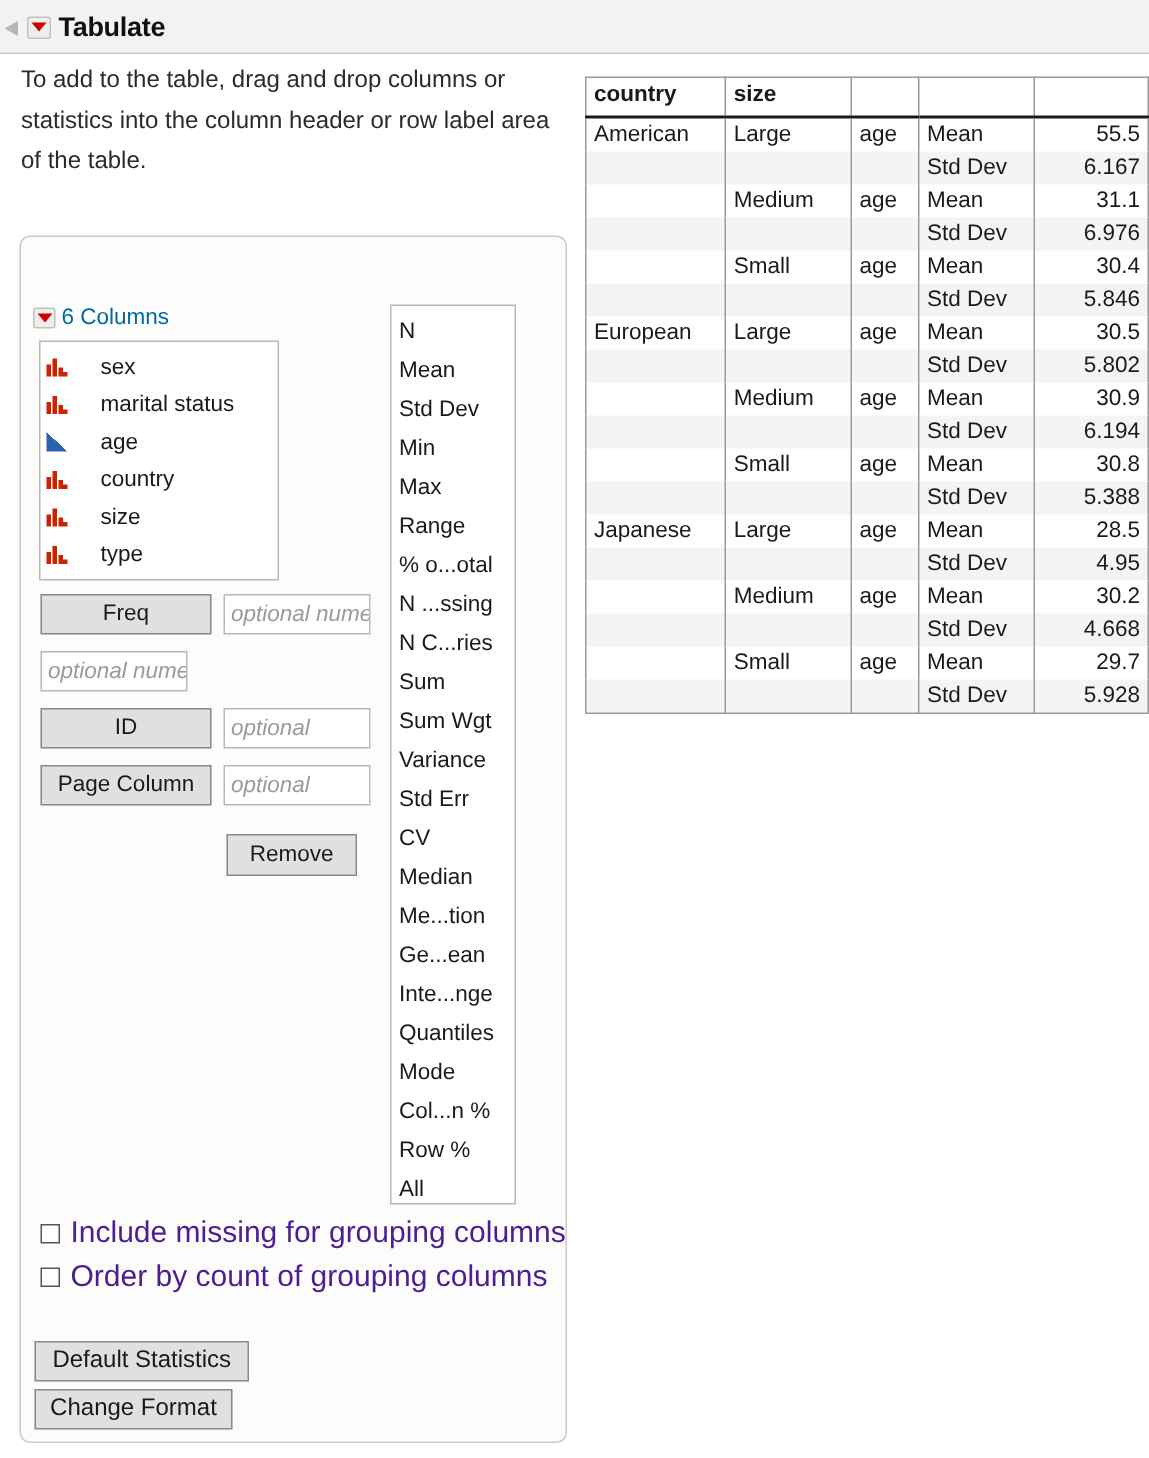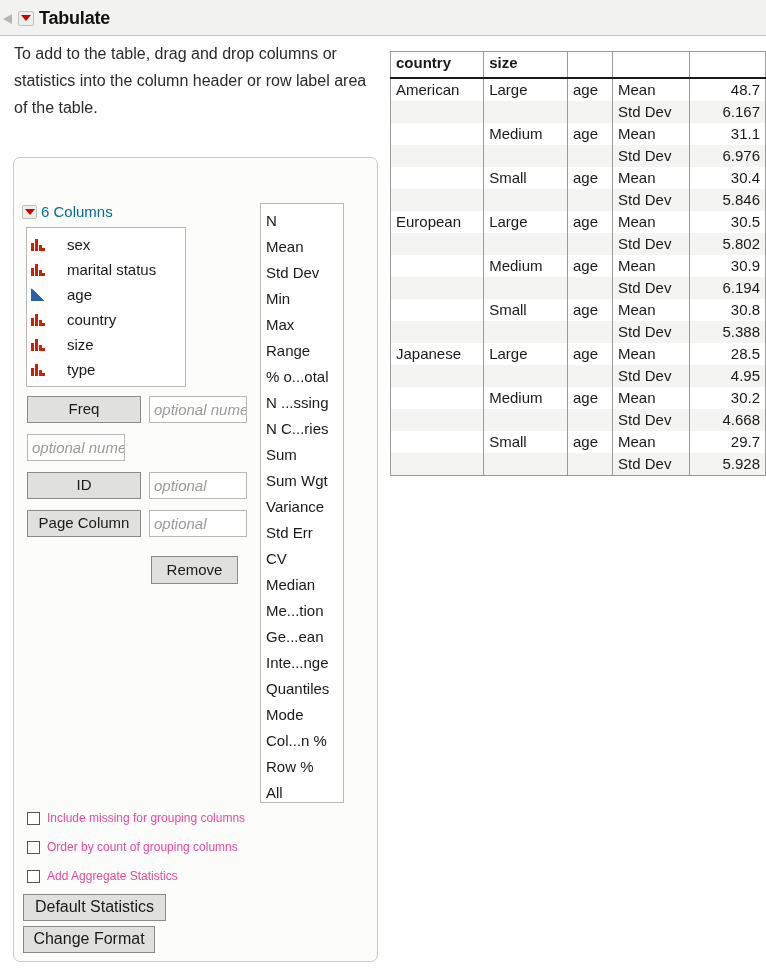--- a/index.html
+++ b/index.html
@@ -145,21 +145,21 @@
 
   
   .check-row { position: absolute; display: flex; align-items: center; gap: 7px; }
   .checkbox {
     width: 13px; height: 13px;
     border: 1px solid #555553;
     background: #ffffff;
     box-sizing: border-box;
     display: inline-block;
   }
-  .check-label { font-size: 12px; color: #ec4899; }
+  .check-label { font-size: 20px; color: #4c1d95; }
 
   .bottom-btn { position: absolute; height: 27px; display: flex; align-items: center; justify-content: center; font-size: 16px; }
 
   
   .result-table {
     position: absolute; left: 390px; top: 51px;
     border-collapse: collapse;
     font-size: 15px;
     color: #1a1a1a;
     background: #ffffff;
@@ -321,45 +321,41 @@
   </div>
 
   <div class="check-row" style="left:27px; top:811px;">
     <span class="checkbox"></span>
     <span class="check-label">Include missing for grouping columns</span>
   </div>
   <div class="check-row" style="left:27px; top:840px;">
     <span class="checkbox"></span>
     <span class="check-label">Order by count of grouping columns</span>
   </div>
-  <div class="check-row" style="left:27px; top:869px;">
-    <span class="checkbox"></span>
-    <span class="check-label">Add Aggregate Statistics</span>
-  </div>
 
   <div class="btn bottom-btn" style="left:23px; top:894px; width:143px;">Default Statistics</div>
   <div class="btn bottom-btn" style="left:23px; top:926px; width:132px;">Change Format</div>
 
   <table class="result-table">
     <thead>
       <tr>
         <th class="c-country">country</th>
         <th class="c-size">size</th>
         <th class="c-var"></th>
         <th class="c-stat"></th>
         <th class="c-value"></th>
       </tr>
     </thead>
     <tbody>
         <tr>
           <td class="c-country">American</td>
           <td class="c-size">Large</td>
           <td class="c-var">age</td>
           <td class="c-stat">Mean</td>
-          <td class="c-value">48.7</td>
+          <td class="c-value">55.5</td>
         </tr>
         <tr class="alt">
           <td class="c-country"></td>
           <td class="c-size"></td>
           <td class="c-var"></td>
           <td class="c-stat">Std Dev</td>
           <td class="c-value">6.167</td>
         </tr>
         <tr>
           <td class="c-country"></td>

